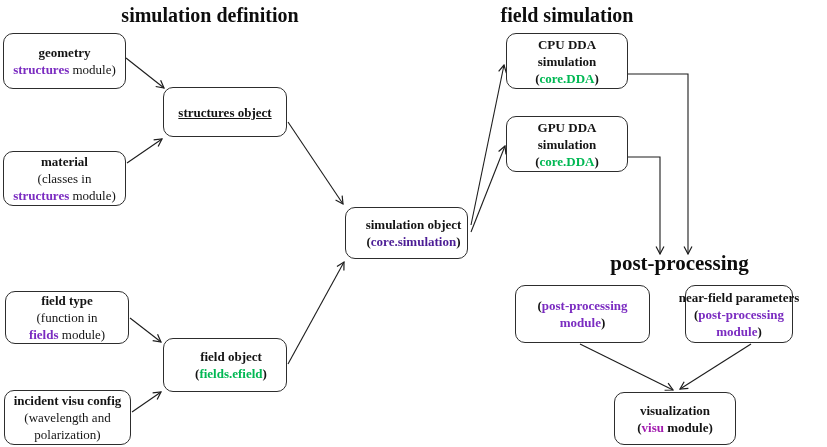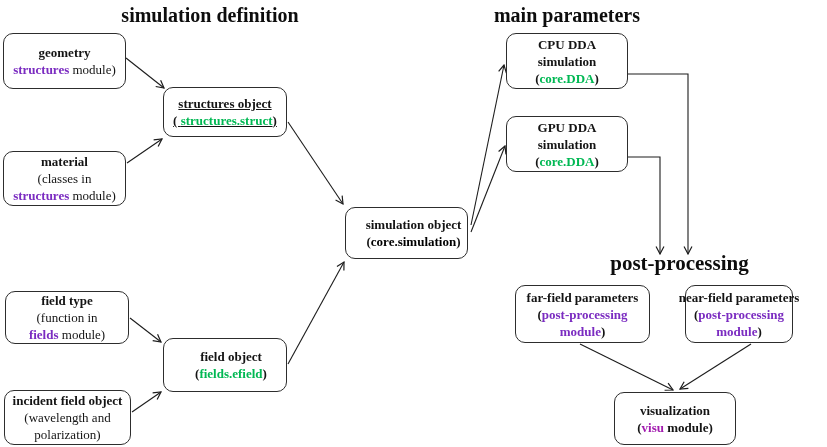--- a/index.html
+++ b/index.html
@@ -54,21 +54,21 @@
   .node .tline { white-space: nowrap; }
   .node .b { font-weight: bold; }
 </style>
 </head>
 <body>
 
 <div class="canvas">
 
   <div class="section-title" id="title-left">simulation definition</div>
 
-  <div class="section-title" id="title-right">main parameters</div>
+  <div class="section-title" id="title-right">field simulation</div>
 
   <div class="section-title" id="title-post">post-processing</div>
 
   <svg id="edges" viewBox="0 0 827 447" xmlns="http://www.w3.org/2000/svg">
     <defs>
       <marker id="arrowhead" viewBox="0 0 10 10" refX="8.5" refY="5" markerWidth="9" markerHeight="9" orient="auto-start-reverse">
         <path d="M1,1 L8.5,5 L1,9" fill="none" stroke="#1c1c1c" stroke-width="1.2"></path>
       </marker>
     </defs>
   <polyline points="126,58 164,88" marker-end="url(#arrowhead)"></polyline>
@@ -90,52 +90,50 @@
         <div class="tline"><span class="b">geometry</span></div>
         <div class="tline"><span class="b" style="color: rgb(123, 44, 193);">structures</span><span> module)</span></div>
       </div>
       <div class="node" style="left: 3px; top: 151px; width: 123px; height: 55px;">
         <div class="tline"><span class="b">material</span></div>
         <div class="tline"><span>(classes in</span></div>
         <div class="tline"><span class="b" style="color: rgb(123, 44, 193);">structures</span><span> module)</span></div>
       </div>
       <div class="node" style="left: 163px; top: 87px; width: 124px; height: 50px; text-decoration: underline;">
         <div class="tline"><span class="b">structures object</span></div>
-        <div class="tline"><span class="b">( </span><span class="b" style="color: rgb(0, 184, 83);">structures.struct</span><span class="b">)</span></div>
       </div>
       <div class="node" style="left: 5px; top: 291px; width: 124px; height: 53px;">
         <div class="tline"><span class="b">field type</span></div>
         <div class="tline"><span>(function in</span></div>
         <div class="tline"><span class="b" style="color: rgb(123, 44, 193);">fields</span><span> module)</span></div>
       </div>
       <div class="node" style="left: 4px; top: 390px; width: 127px; height: 55px;">
-        <div class="tline"><span class="b">incident field object</span></div>
+        <div class="tline"><span class="b">incident visu config</span></div>
         <div class="tline"><span>(wavelength and</span></div>
         <div class="tline"><span>polarization)</span></div>
       </div>
       <div class="node" style="left: 163px; top: 338px; width: 124px; height: 54px; padding-left: 12px;">
         <div class="tline"><span class="b">field object</span></div>
         <div class="tline"><span class="b">(</span><span class="b" style="color: rgb(0, 184, 83);">fields.efield</span><span class="b">)</span></div>
       </div>
       <div class="node" style="left: 345px; top: 207px; width: 123px; height: 52px; padding-left: 14px;">
         <div class="tline"><span class="b">simulation object</span></div>
-        <div class="tline"><span class="b">(</span><span class="b" style="color: #000000;">core.simulation</span><span class="b">)</span></div>
+        <div class="tline"><span class="b">(</span><span class="b" style="color: #4c1d95;">core.simulation</span><span class="b">)</span></div>
       </div>
       <div class="node" style="left: 506px; top: 33px; width: 122px; height: 56px;">
         <div class="tline"><span class="b">CPU DDA</span></div>
         <div class="tline"><span class="b">simulation</span></div>
         <div class="tline"><span class="b">(</span><span class="b" style="color: rgb(0, 184, 83);">core.DDA</span><span class="b">)</span></div>
       </div>
       <div class="node" style="left: 506px; top: 116px; width: 122px; height: 56px;">
         <div class="tline"><span class="b">GPU DDA</span></div>
         <div class="tline"><span class="b">simulation</span></div>
         <div class="tline"><span class="b">(</span><span class="b" style="color: rgb(0, 184, 83);">core.DDA</span><span class="b">)</span></div>
       </div>
       <div class="node" style="left: 515px; top: 285px; width: 135px; height: 58px;">
-        <div class="tline"><span class="b">far-field parameters</span></div>
         <div class="tline"><span class="b">(</span><span class="b" style="color: rgb(123, 44, 193);">post-processing</span></div>
         <div class="tline"><span class="b" style="color: rgb(123, 44, 193);">module</span><span class="b">)</span></div>
       </div>
       <div class="node" style="left: 685px; top: 285px; width: 108px; height: 58px;">
         <div class="tline"><span class="b">near-field parameters</span></div>
         <div class="tline"><span class="b">(</span><span class="b" style="color: rgb(123, 44, 193);">post-processing</span></div>
         <div class="tline"><span class="b" style="color: rgb(123, 44, 193);">module</span><span class="b">)</span></div>
       </div>
       <div class="node" style="left: 614px; top: 392px; width: 122px; height: 53px;">
         <div class="tline"><span class="b">visualization</span></div>

